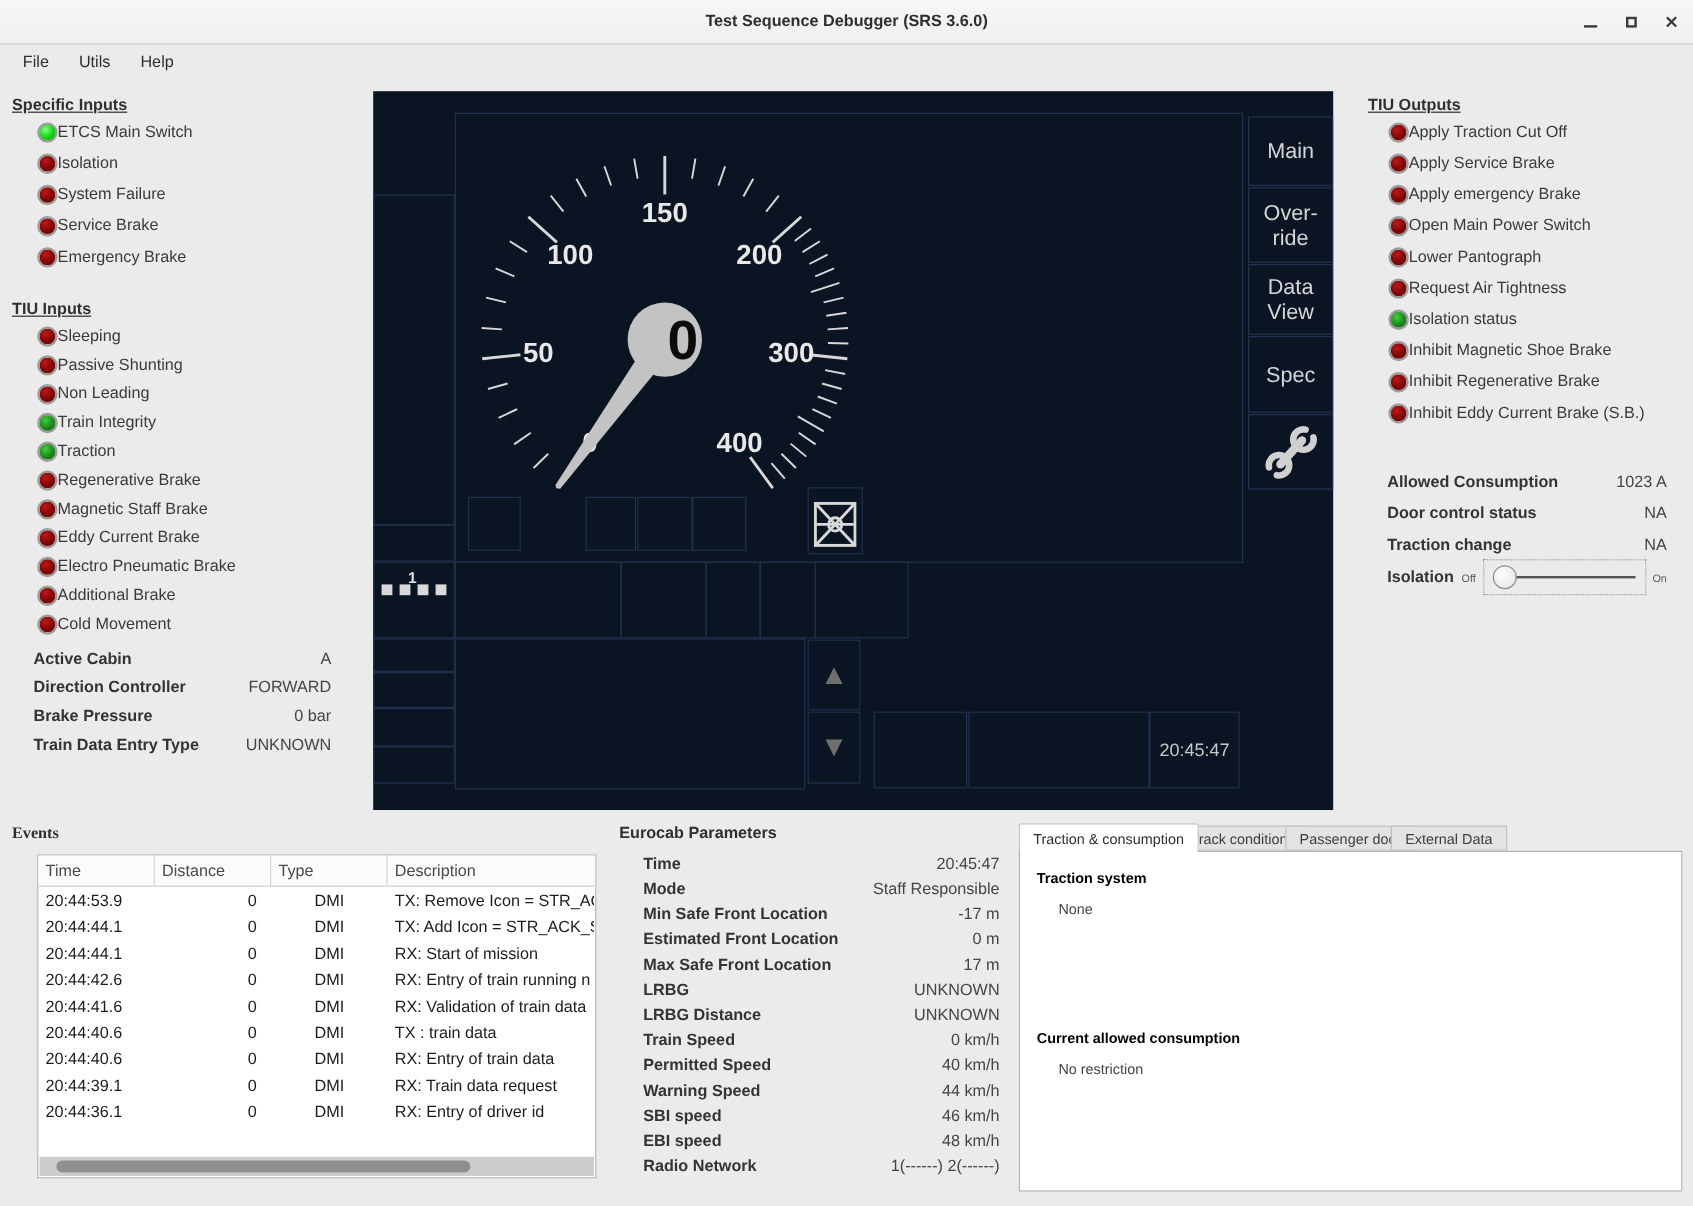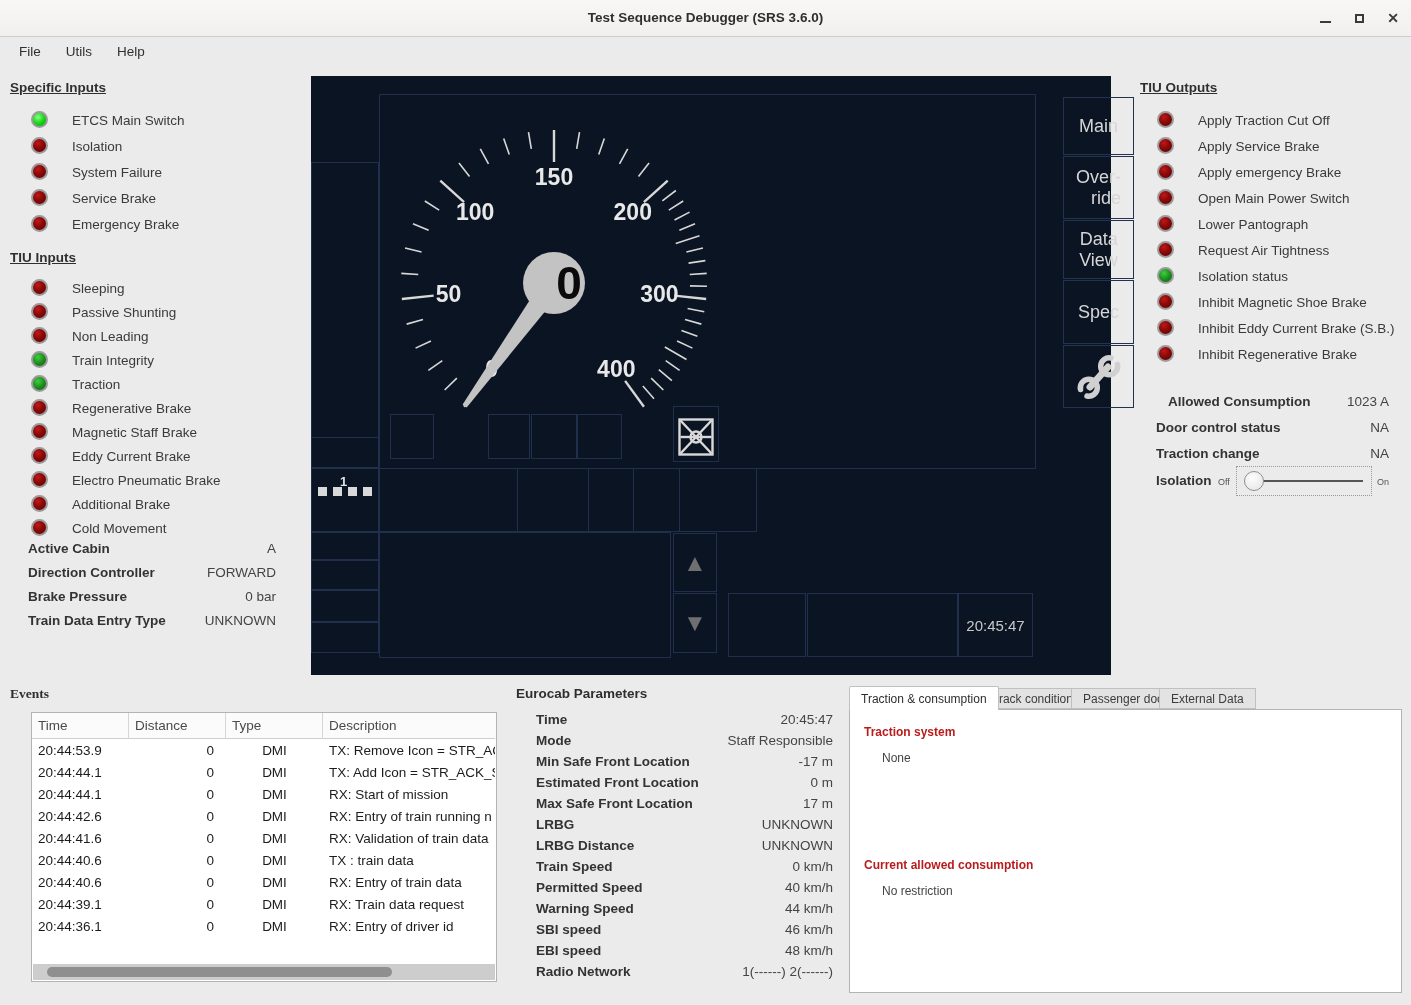--- a/index.html
+++ b/index.html
@@ -14,35 +14,35 @@
     border-bottom:1px solid #cfcecd;}
   .title{width:100%;text-align:center;line-height:36px;font-size:13.5px;font-weight:bold;color:#2e2e2e;}
   .winbtn{top:0;height:36px;width:30px;display:flex;align-items:center;justify-content:center;cursor:default;}
   .min-glyph{width:11px;height:2px;background:#3a3a3a;margin-top:8px;}
   .max-glyph{width:9px;height:9px;border:2px solid #3a3a3a;box-sizing:border-box;}
   .close-glyph{font-size:14px;color:#3a3a3a;font-weight:bold;line-height:36px;}
   .menubar{left:0;top:36px;width:1411px;height:30px;display:flex;align-items:center;padding-left:10px;box-sizing:border-box;}
   .menu-item{font-size:13.5px;color:#2f2f2f;padding:4px 9px;margin-right:7px;}
   
   .section-title{font-size:13.5px;font-weight:bold;color:#2f2f2f;text-decoration:underline;}
-  .led-row{display:flex;align-items:flex-end;gap:24px;}
+  .led-row{display:flex;align-items:flex-start;gap:0;}
   .led-row.h26{height:26px;} .led-row.h24{height:24px;}
   .led{width:17px;height:17px;border-radius:50%;border:2px solid #9b9b9b;box-sizing:border-box;flex:none;}
   .led.red{background:radial-gradient(circle at 38% 32%,#c01818 0%,#8a0808 45%,#5c0202 100%);}
   .led.green{background:radial-gradient(circle at 38% 32%,#3ecf3e 0%,#1d8f1d 50%,#0e5a0e 100%);}
   .led.bright-green{background:radial-gradient(circle at 38% 32%,#86ff86 0%,#17d817 50%,#00a300 100%);}
   .led-label{font-size:13.5px;color:#3a3a3a;white-space:nowrap;}
   .kv-row{display:flex;justify-content:space-between;align-items:center;}
   .kv-label{font-weight:bold;font-size:13.5px;color:#333;white-space:nowrap;}
   .kv-value{font-size:13.5px;color:#444;white-space:nowrap;}
   
   #dmi{left:311px;top:76px;width:800px;height:599px;background:#0b1422;}
   .dcell{position:absolute;border:1px solid #20304c;box-sizing:border-box;}
   .fbtn{position:absolute;border:1px solid #23334f;box-sizing:border-box;display:flex;align-items:center;justify-content:center;
-    color:#d6d6d6;font-size:18px;text-align:right;white-space:pre-line;line-height:1.15;cursor:default;margin-left:23px;}
+    color:#d6d6d6;font-size:18px;text-align:center;white-space:pre-line;line-height:1.15;cursor:default;}
   .dmi-clock{display:flex;align-items:center;justify-content:center;color:#c8c8c8;font-size:15px;}
   .scroll-arrow{display:flex;align-items:center;justify-content:center;color:#6f6f6f;font-size:24px;}
   .level-num{position:absolute;color:#e0e0e0;font-size:13px;font-weight:bold;}
   .level-square{position:absolute;width:9px;height:9px;background:#d9d9d9;}
   
   .panel-title{font-size:13.5px;font-weight:bold;color:#2f2f2f;}
   #events-table{left:31px;top:712px;width:466px;height:270px;background:#fff;border:1px solid #b3b3b3;box-sizing:border-box;}
   .ev-header{display:grid;grid-template-columns:97px 97px 97px 172px;height:26px;background:#fbfbfb;}
   .ev-hcell{border-right:1px solid #d5d5d5;border-bottom:1px solid #cfcfcf;font-size:13.5px;color:#4a4a4a;
     display:flex;align-items:center;padding-left:6px;box-sizing:border-box;}
@@ -54,21 +54,21 @@
   .ev-thumb{position:absolute;left:14px;top:3px;width:345px;height:10px;border-radius:5px;background:#8f8f8f;}
   
   .eu-row{display:flex;justify-content:space-between;align-items:center;height:21px;}
   
   #tabs-panel{left:849px;top:686px;width:553px;height:307px;}
   .tab{position:absolute;box-sizing:border-box;font-size:12px;color:#3c3c3c;display:flex;align-items:center;
     padding:0 11px;border:1px solid #c0c0c0;cursor:default;}
   .tab.active{background:#fff;border-bottom:none;height:24px;top:0;color:#2e2e2e;z-index:2;border-radius:2px 2px 0 0;}
   .tab.inactive{background:#e3e3e3;height:21px;top:2px;}
   .tab-content{position:absolute;left:0;top:23px;width:553px;height:284px;background:#fff;border:1px solid #b3b3b3;box-sizing:border-box;}
-  .tc-title{position:absolute;font-size:12px;font-weight:bold;color:#b91c1c;}
+  .tc-title{position:absolute;font-size:12px;font-weight:bold;color:#000000;}
   .tc-value{position:absolute;font-size:12px;color:#444;}
   
   .iso-box{position:absolute;border:1px dotted #9a9a9a;box-sizing:border-box;}
   .iso-groove{position:absolute;height:2px;background:#555;}
   .iso-knob{position:absolute;width:20px;height:20px;border-radius:50%;background:radial-gradient(circle at 40% 35%,#fdfdfd,#e2e2e2);border:1px solid #8f8f8f;box-sizing:border-box;}
   .iso-mini{position:absolute;font-size:9px;color:#555;}
 </style>
 </head>
 <body>
 
@@ -243,32 +243,32 @@
       <span class="led-label">Isolation status</span>
     </div>
 
     <div class="led-row h26">
       <span class="led red"></span>
       <span class="led-label">Inhibit Magnetic Shoe Brake</span>
     </div>
 
     <div class="led-row h26">
       <span class="led red"></span>
+      <span class="led-label">Inhibit Regenerative Brake</span>
+    </div>
+
+    <div class="led-row h26">
+      <span class="led red"></span>
       <span class="led-label">Inhibit Eddy Current Brake (S.B.)</span>
     </div>
 
-    <div class="led-row h26">
-      <span class="led red"></span>
-      <span class="led-label">Inhibit Regenerative Brake</span>
-    </div>
-
   </div>
 <div class="abs" style="left:1156px;top:388px;width:233px;">
 
-    <div class="kv-row" style="height:26px;margin-left:12px;">
+    <div class="kv-row" style="height:26px;">
       <span class="kv-label">Allowed Consumption</span>
       <span class="kv-value">1023 A</span>
     </div>
 
     <div class="kv-row" style="height:26px;">
       <span class="kv-label">Door control status</span>
       <span class="kv-value">NA</span>
     </div>
 
     <div class="kv-row" style="height:26px;">

